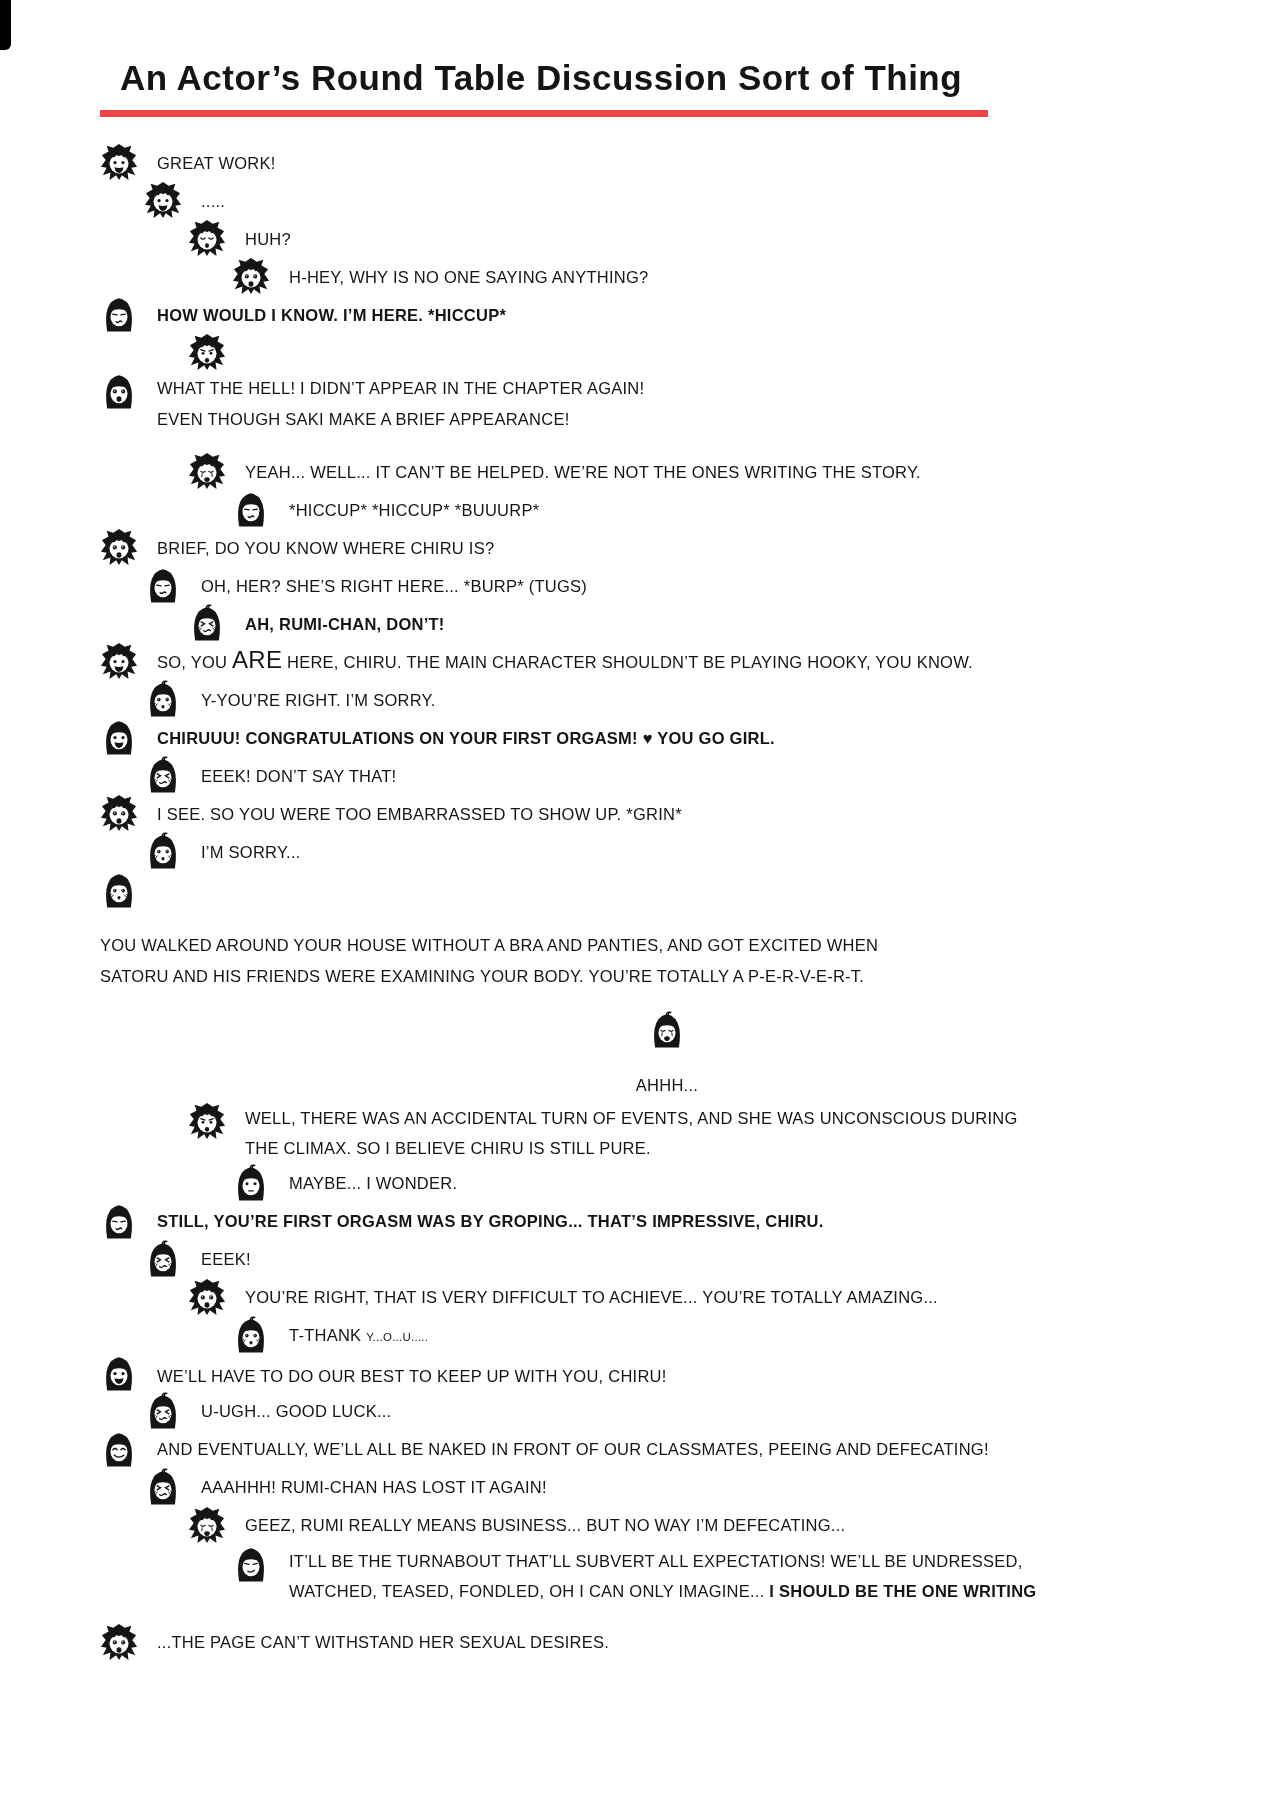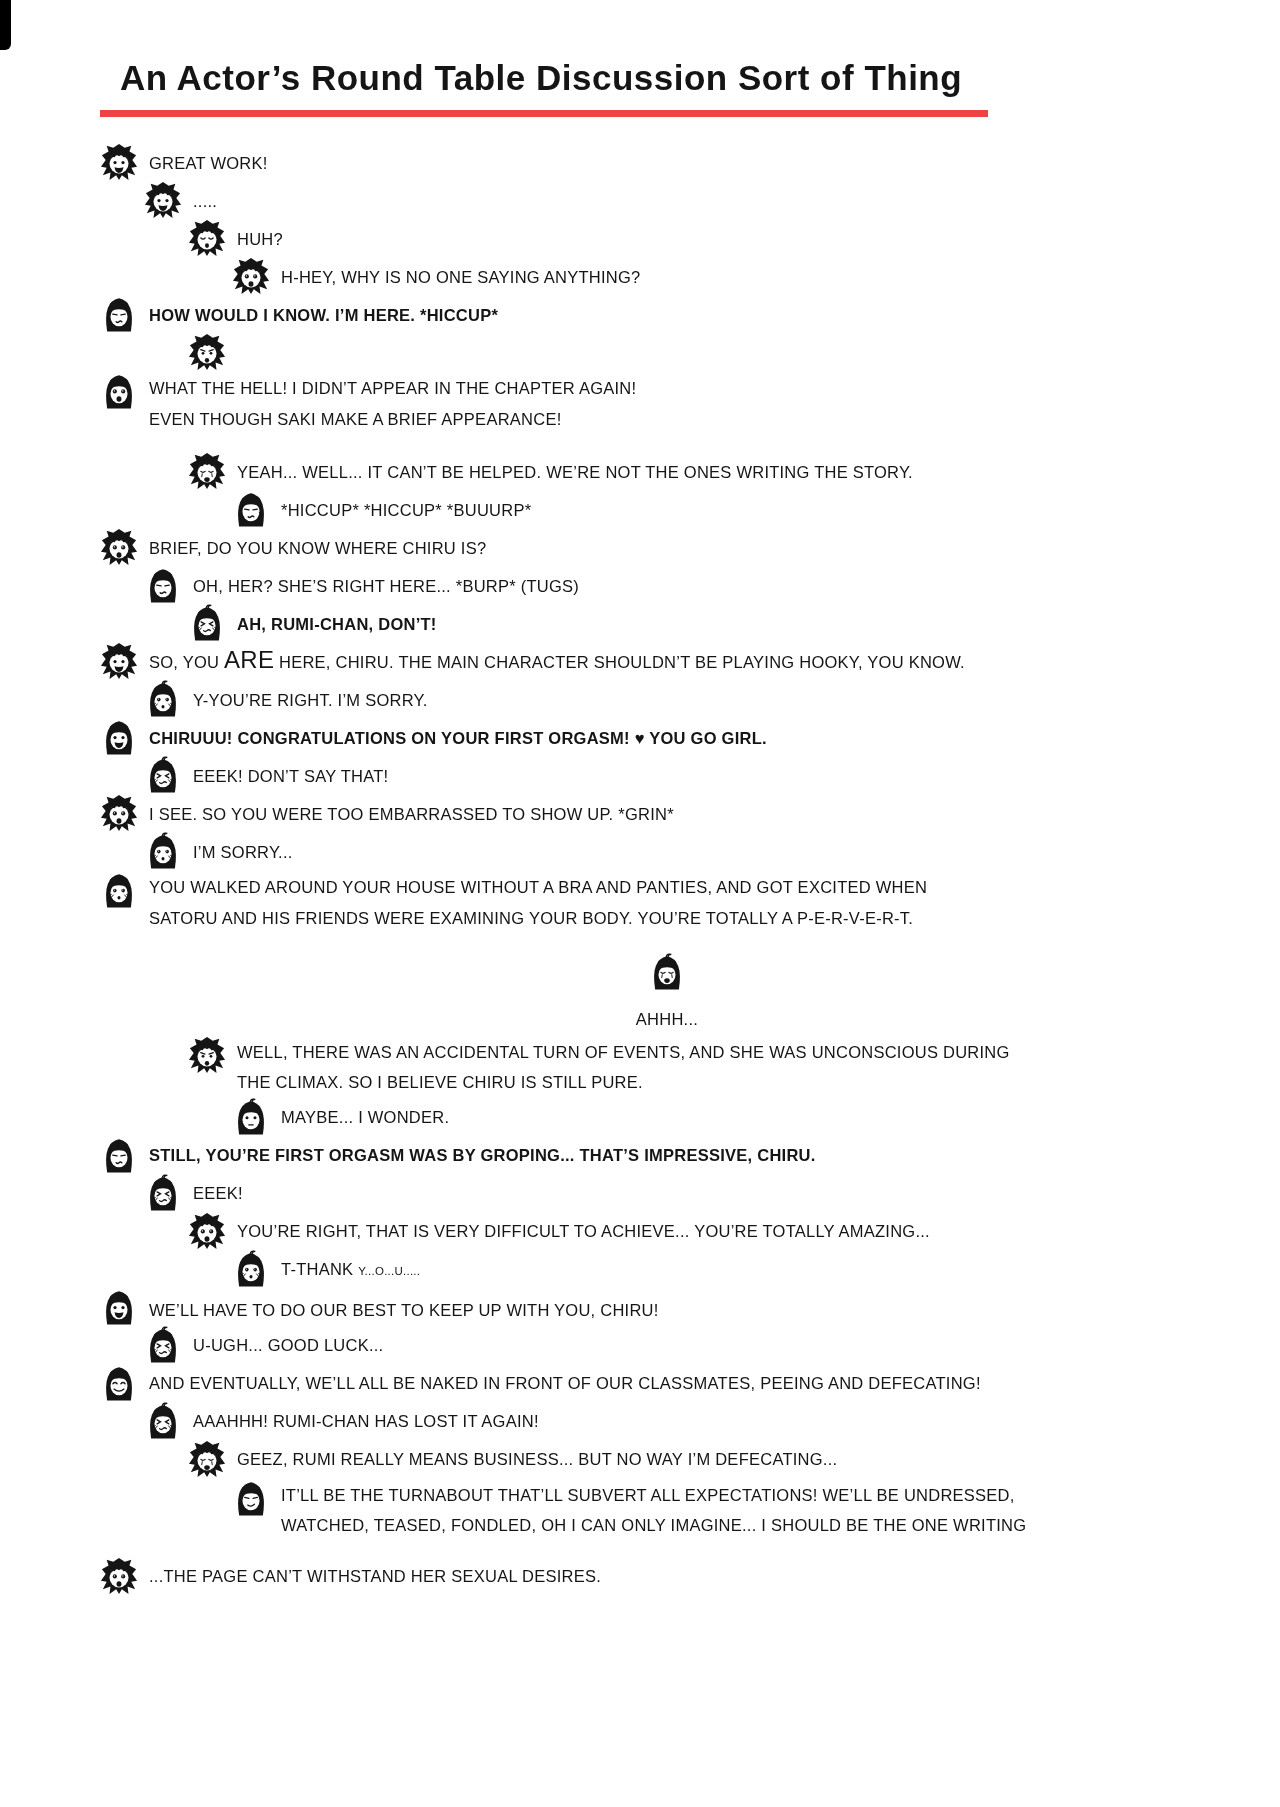--- a/index.html
+++ b/index.html
@@ -18,37 +18,37 @@
   .page{padding:52px 90px 0 100px;}
   .title{
     font-size:35px;font-weight:bold;letter-spacing:.5px;
     margin:0;padding:6px 0 12px 20px;
     border-bottom:7px solid #ef4444;
     width:868px;
     white-space:nowrap;
   }
   .rows{margin-top:26px;}
   .row{
-    display:flex;align-items:center;gap:11px;
+    display:flex;align-items:center;gap:19px;
     min-height:37px;
     font-size:16.5px;letter-spacing:.25px;
   }
   .row.multi{align-items:flex-start;}
   .row.multi .avatar{margin-top:1px;}
   .row.bold .text{font-weight:bold;}
   .avatar{flex:0 0 auto;width:38px;height:38px;display:flex;}
   .avatar svg{width:38px;height:38px;display:block;}
   .text{
     padding-top:2px;
     white-space:pre-wrap;
     line-height:1.85;
   }
   .seg-big{font-size:24px;line-height:1;}
   .seg-small{font-size:11.5px;}
-  .seg-bold{font-weight:normal;}
+  .seg-bold{font-weight:bold;}
 </style>
 </head>
 <body>
 
 <div class="scan-mark"></div>
 
 <div class="page">
   <h1 class="title">An Actor’s Round Table Discussion Sort of Thing</h1>
   <div class="rows" id="rows">
       <div class="row" style="margin-left: 0px;">
@@ -330,21 +330,21 @@
               <circle cx="24.4" cy="20.6" r="1.9"></circle>
               <circle cx="15.2" cy="20.1" r="0.6" fill="#fff"></circle>
               <circle cx="24" cy="20.1" r="0.6" fill="#fff"></circle>
               <ellipse cx="20" cy="28.2" rx="1.6" ry="1.9"></ellipse>
               <path d="M11.9,24.6 l-1.8,2.1 M14.1,25.2 l-1.8,2.1 M28.1,24.6 l1.8,2.1 M25.9,25.2 l1.8,2.1" stroke="#151515" stroke-width="1" fill="none" stroke-linecap="round"></path>
             </g>
           </svg>
         </span>
         <span class="text"><span>I’M SORRY...</span></span>
       </div>
-      <div class="row multi" style="margin-left: 0px;">
+      <div class="row multi" style="margin-left: 0px; flex-direction: column;">
         <span class="avatar">
           <svg viewBox="0 0 40 40" xmlns="http://www.w3.org/2000/svg">
             <path d="M7.5,38.5 Q2.5,7 20,3.5 Q37.5,7 32.5,38.5 Z" fill="#151515"></path>
             <ellipse cx="20" cy="23" rx="9" ry="10" fill="#fff"></ellipse>
             <path d="M11,17.5 Q20,12.5 29,17.5 L29,8.5 L11,8.5 Z" fill="#151515"></path>
             <g fill="#151515">
               <circle cx="15.6" cy="20.6" r="1.9"></circle>
               <circle cx="24.4" cy="20.6" r="1.9"></circle>
               <circle cx="15.2" cy="20.1" r="0.6" fill="#fff"></circle>
               <circle cx="24" cy="20.1" r="0.6" fill="#fff"></circle>

